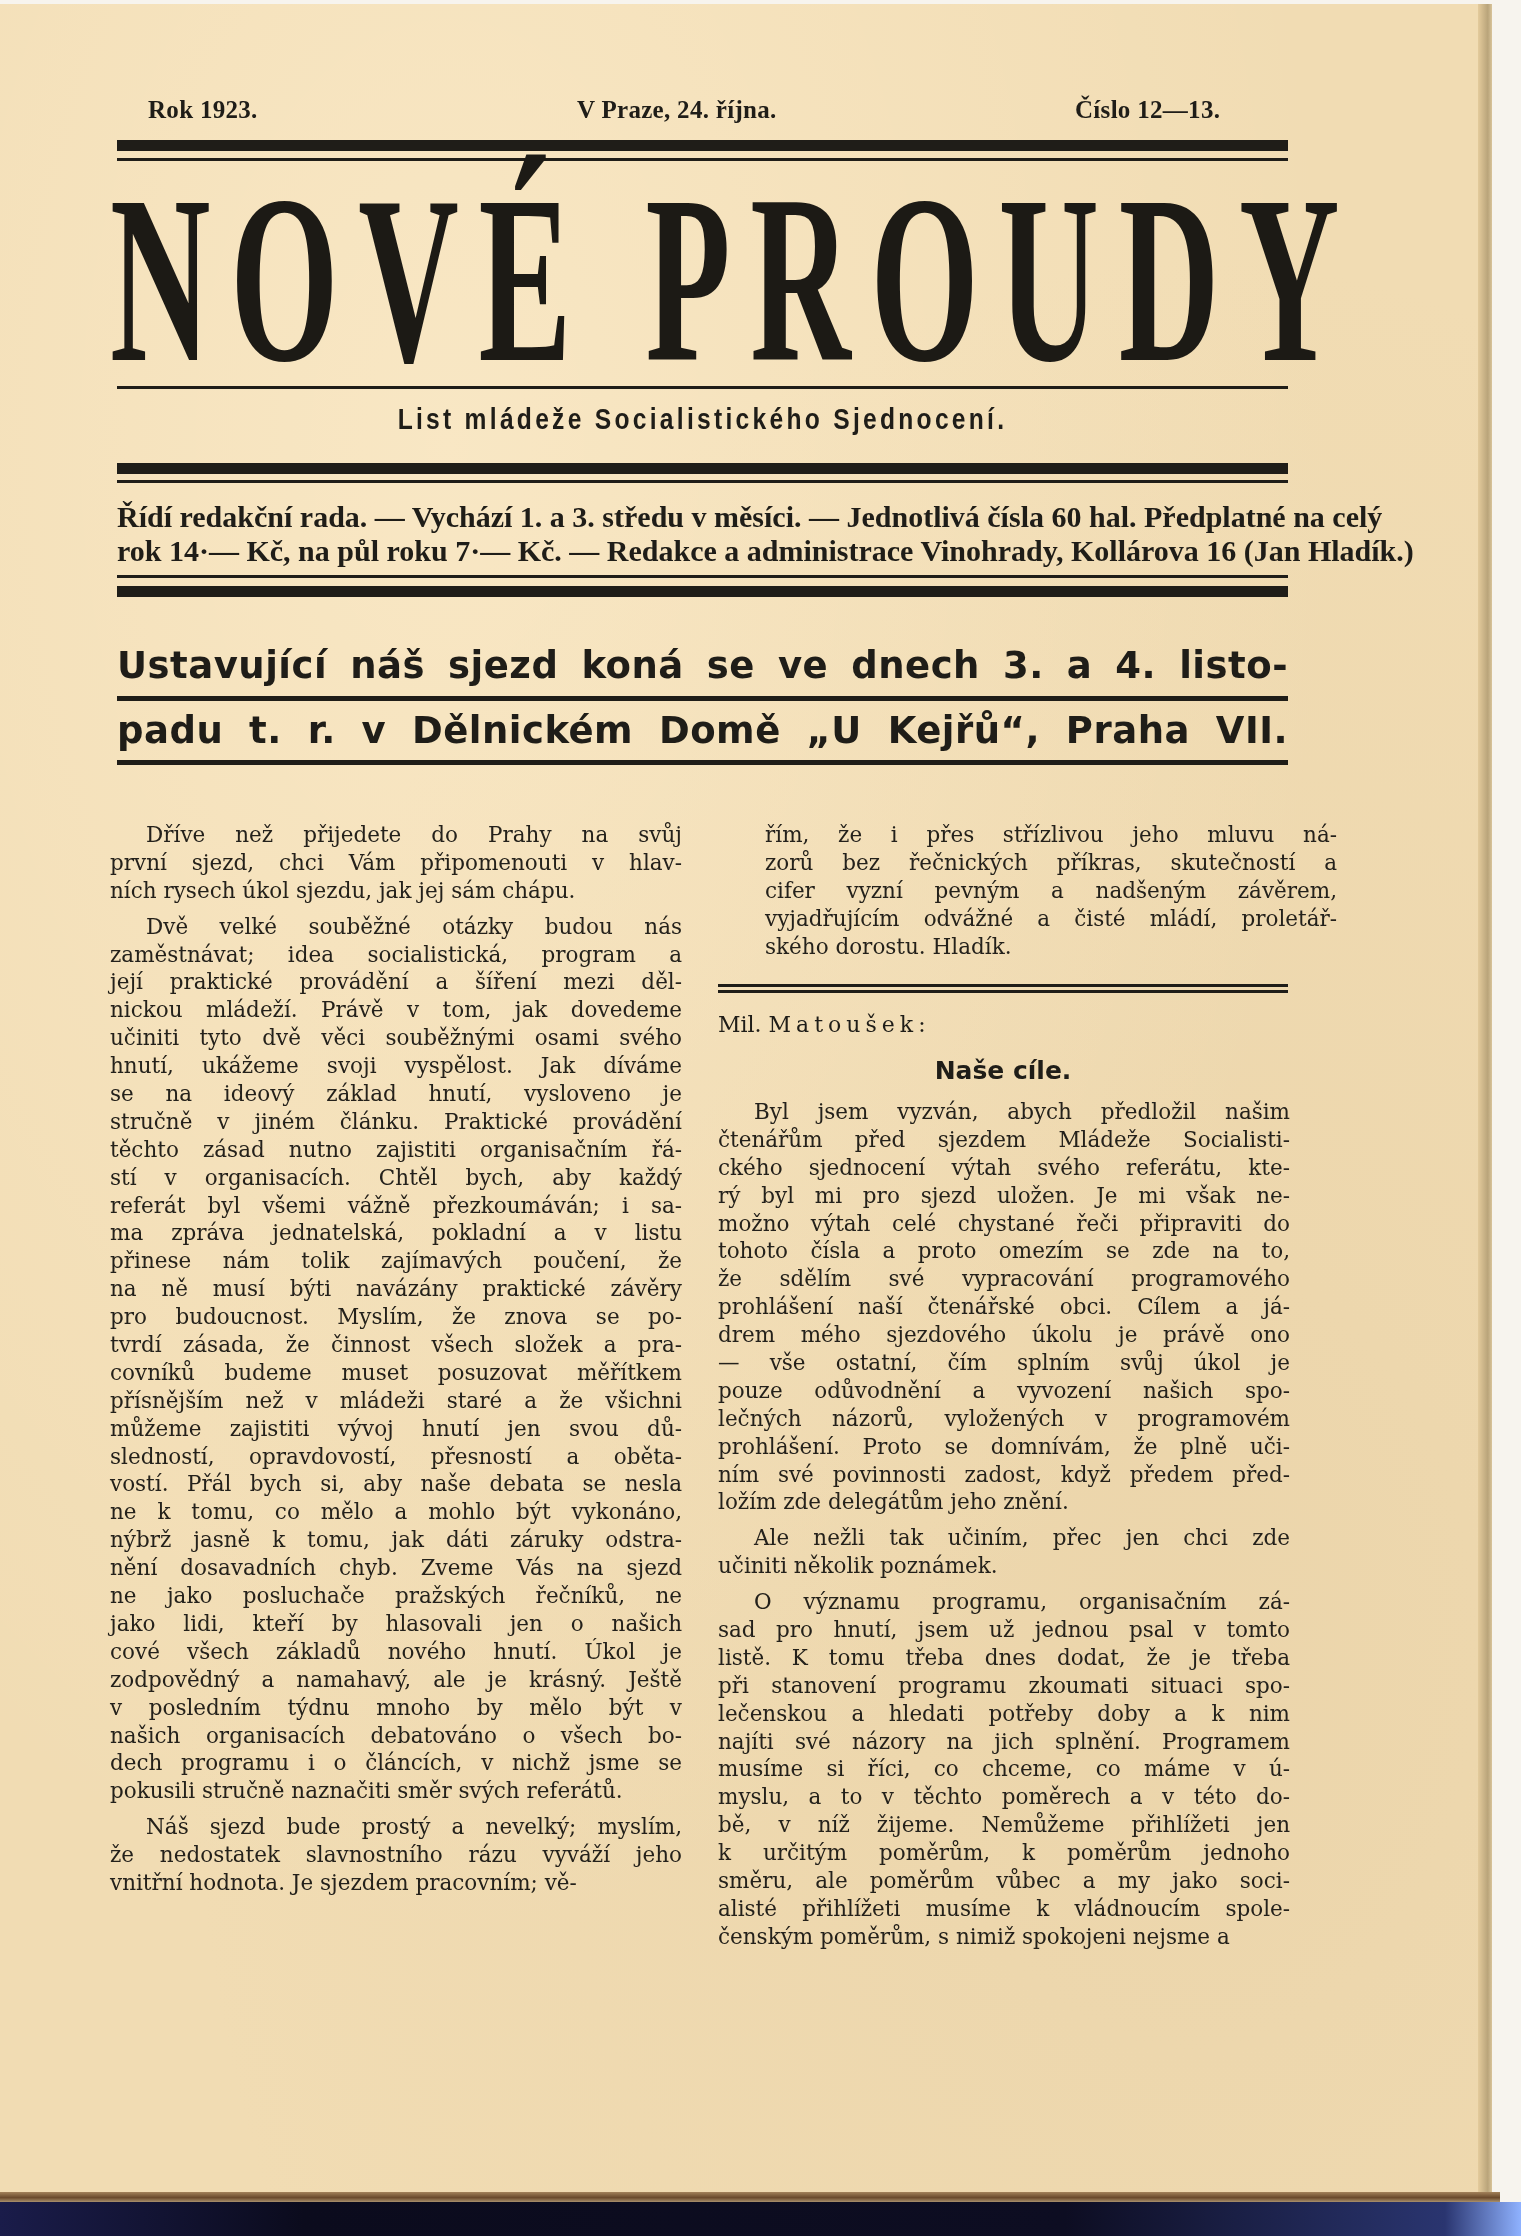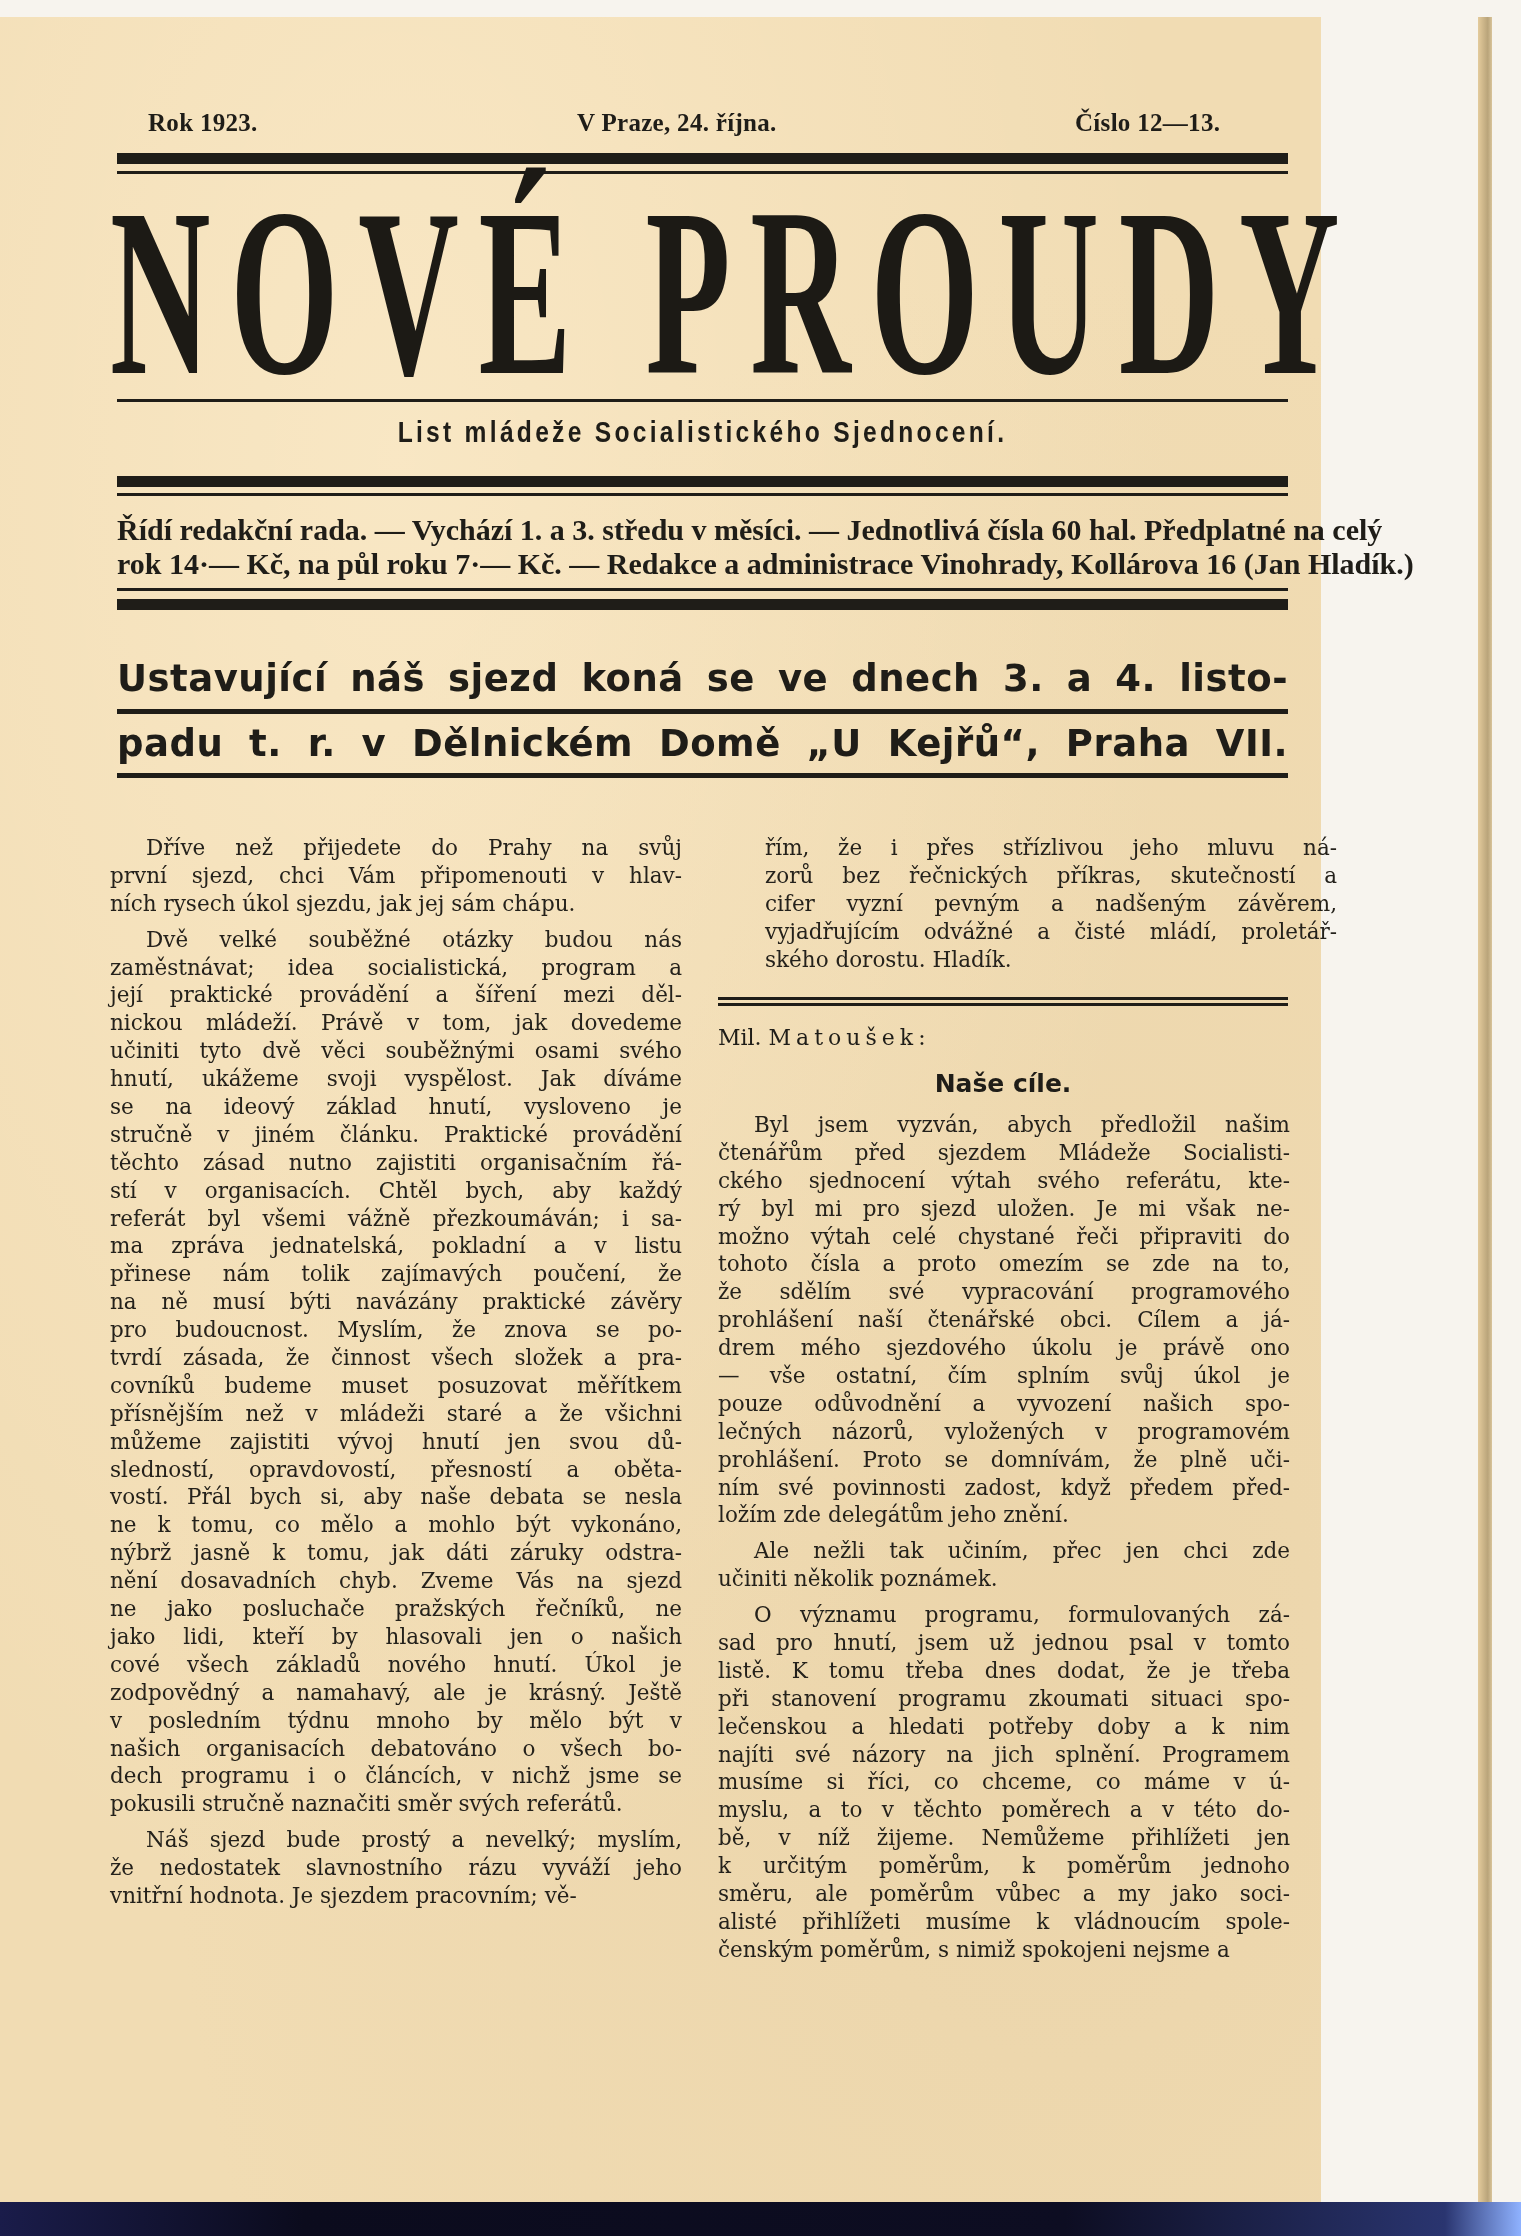--- a/index.html
+++ b/index.html
@@ -3,21 +3,21 @@
 <meta charset="utf-8">
 <style>
   html, body { margin: 0; padding: 0; }
   body {
     width: 1521px; height: 2236px; position: relative; overflow: hidden;
     background: #f7f4ee;
     font-family: "DejaVu Serif", serif;
     color: #1f1d18;
   }
   .page {
-    position: absolute; left: 0; top: 17px; width: 1321px; height: 2200px;
+    position: absolute; left: 0; top: 4px; width: 1492px; height: 2200px;
     background: #f1dcb3;
     background-image:
       radial-gradient(ellipse at 30% 20%, rgba(255,240,210,0.55), rgba(0,0,0,0) 60%),
       radial-gradient(ellipse at 80% 75%, rgba(225,200,155,0.35), rgba(0,0,0,0) 60%);
   }
   .page-edge-right {
     position: absolute; left: 1478px; top: 0; width: 14px; height: 2200px;
     background: linear-gradient(90deg, #e4cb9c, #b9a47a 70%, #d9c49a);
   }
   .page-edge-bottom {
@@ -179,21 +179,21 @@
       <span class="ln">— vše ostatní, čím splním svůj úkol je</span>
       <span class="ln">pouze odůvodnění a vyvození našich spo-</span>
       <span class="ln">lečných názorů, vyložených v programovém</span>
       <span class="ln">prohlášení. Proto se domnívám, že plně uči-</span>
       <span class="ln">ním své povinnosti zadost, když předem před-</span>
       <span class="ln last">ložím zde delegátům jeho znění.</span>
       <span class="gap"></span>
       <span class="ln indent">Ale nežli tak učiním, přec jen chci zde</span>
       <span class="ln last">učiniti několik poznámek.</span>
       <span class="gap"></span>
-      <span class="ln indent">O významu programu, formulovaných zá-</span>
+      <span class="ln indent">O významu programu, organisačním zá-</span>
       <span class="ln">sad pro hnutí, jsem už jednou psal v tomto</span>
       <span class="ln">listě. K tomu třeba dnes dodat, že je třeba</span>
       <span class="ln">při stanovení programu zkoumati situaci spo-</span>
       <span class="ln">lečenskou a hledati potřeby doby a k nim</span>
       <span class="ln">najíti své názory na jich splnění. Programem</span>
       <span class="ln">musíme si říci, co chceme, co máme v ú-</span>
       <span class="ln">myslu, a to v těchto poměrech a v této do-</span>
       <span class="ln">bě, v níž žijeme. Nemůžeme přihlížeti jen</span>
       <span class="ln">k určitým poměrům, k poměrům jednoho</span>
       <span class="ln">směru, ale poměrům vůbec a my jako soci-</span>

